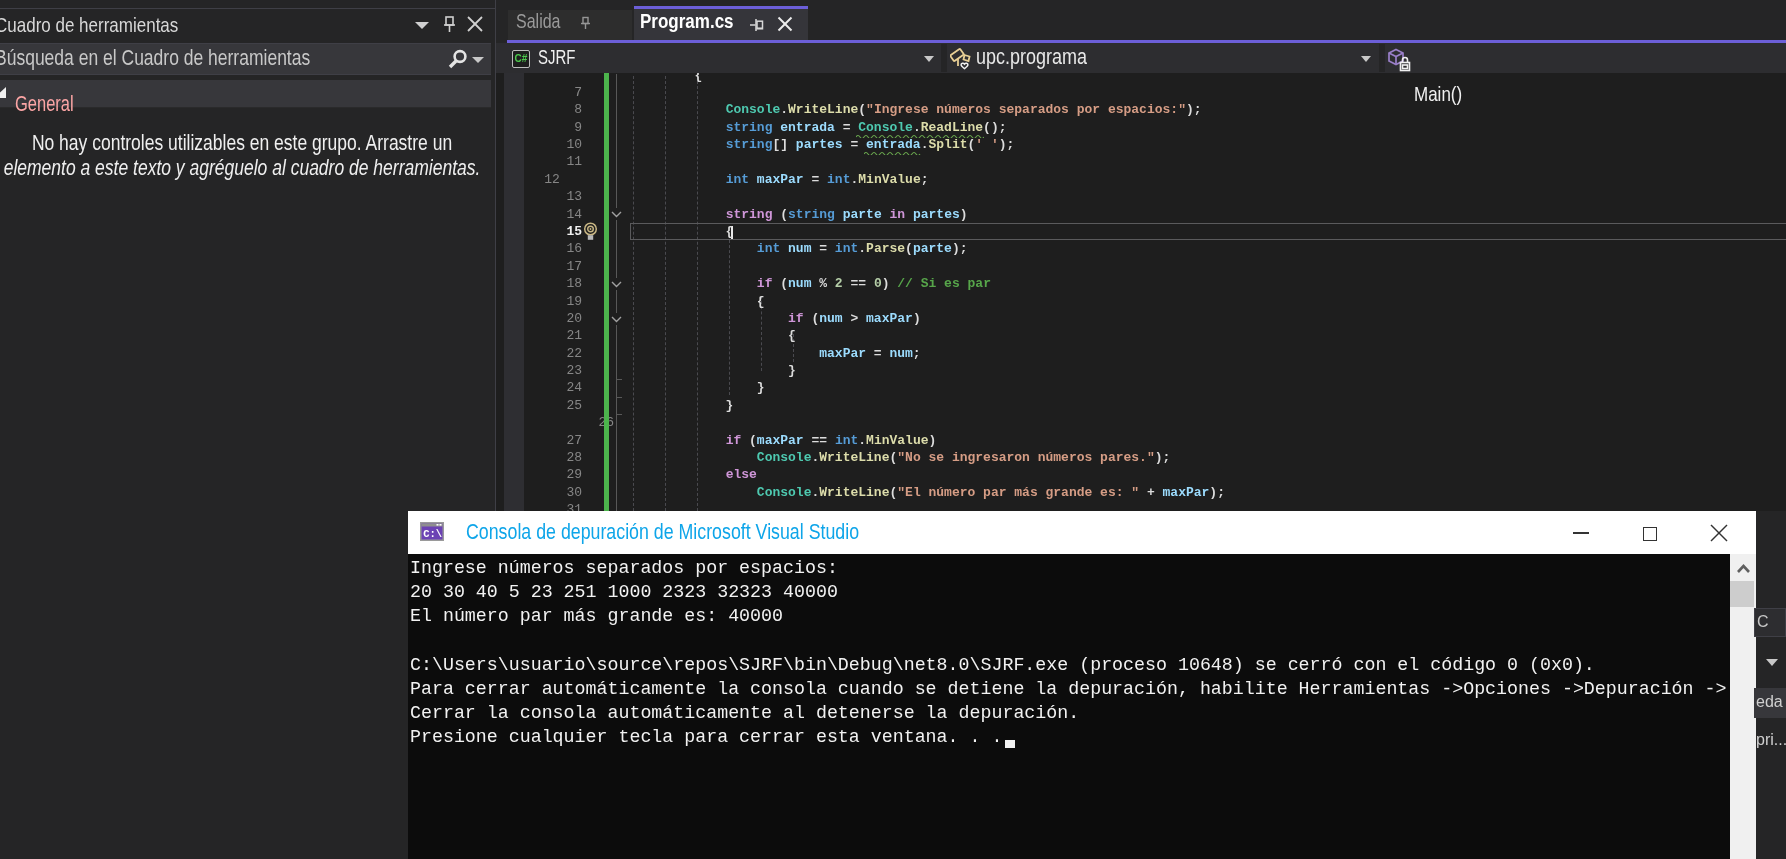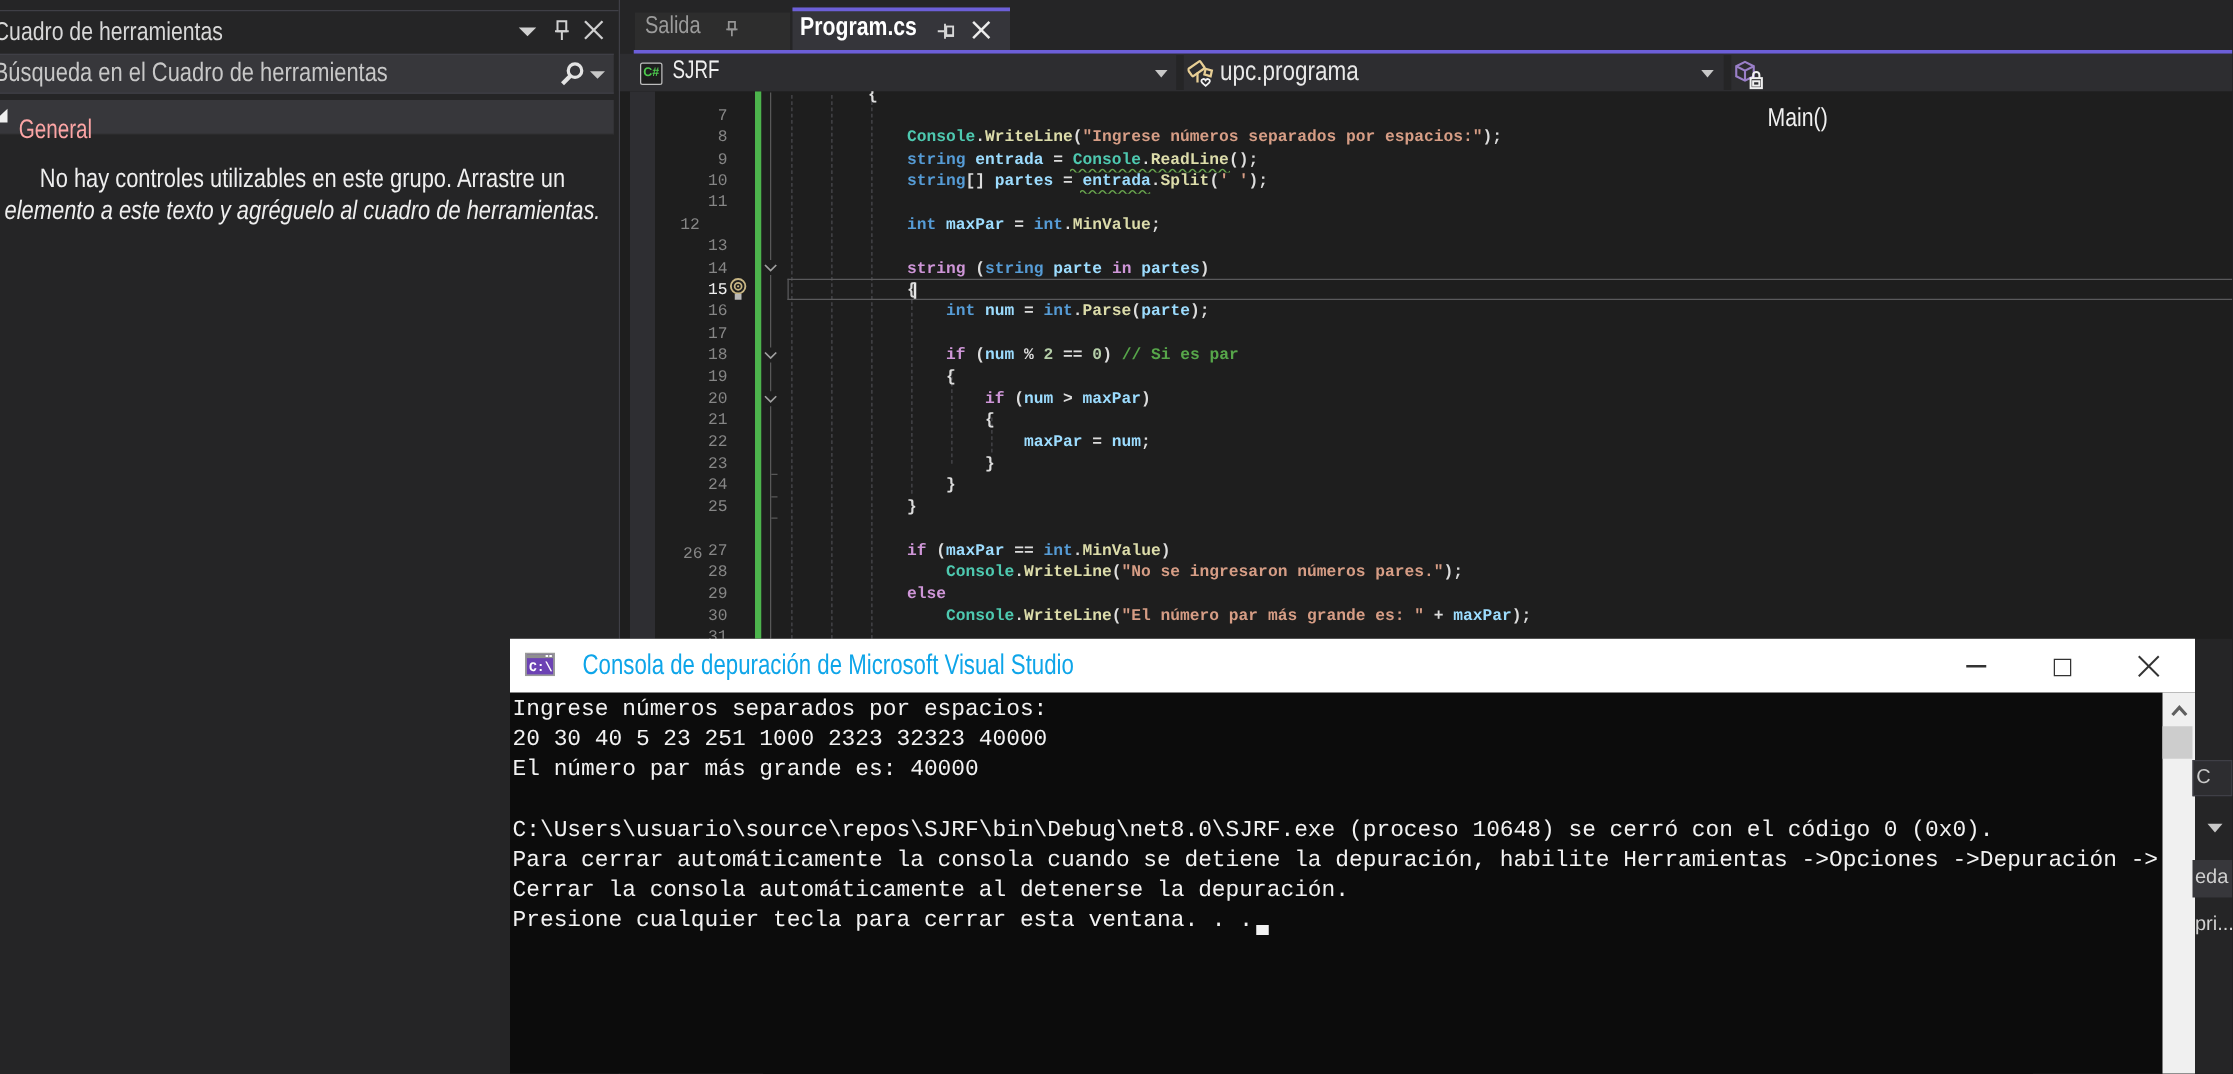--- a/index.html
+++ b/index.html
@@ -135,32 +135,32 @@
 <div class="abs" style="left:504px;top:73px;width:20px;height:438px;background:#2e2e32;"></div>
 <div id="linenums">
       <div class="linenum" style="left:522px;top:83.9px;">7</div>
       <div class="linenum" style="left:522px;top:101.3px;">8</div>
       <div class="linenum" style="left:522px;top:118.7px;">9</div>
       <div class="linenum" style="left:522px;top:136.1px;">10</div>
       <div class="linenum" style="left:522px;top:153.4px;">11</div>
       <div class="linenum" style="left:522px;top:170.8px;text-align:center;">12</div>
       <div class="linenum" style="left:522px;top:188.2px;">13</div>
       <div class="linenum" style="left:522px;top:205.6px;">14</div>
-      <div class="linenum" style="left:522px;top:223.0px;color:#f0f0f0;font-weight:normal;">15</div>
+      <div class="linenum" style="left:522px;top:223.0px;color:#f0f0f0;font-weight:bold;">15</div>
       <div class="linenum" style="left:522px;top:240.3px;">16</div>
       <div class="linenum" style="left:522px;top:257.7px;">17</div>
       <div class="linenum" style="left:522px;top:275.1px;">18</div>
       <div class="linenum" style="left:522px;top:292.5px;">19</div>
       <div class="linenum" style="left:522px;top:309.9px;">20</div>
       <div class="linenum" style="left:522px;top:327.3px;">21</div>
       <div class="linenum" style="left:522px;top:344.6px;">22</div>
       <div class="linenum" style="left:522px;top:362.0px;">23</div>
       <div class="linenum" style="left:522px;top:379.4px;">24</div>
       <div class="linenum" style="left:522px;top:396.8px;">25</div>
-      <div class="linenum" style="left:502px;top:414.1px;margin-top:20px;">26</div>
+      <div class="linenum" style="left:554px;top:414.1px;">26</div>
       <div class="linenum" style="left:522px;top:431.5px;">27</div>
       <div class="linenum" style="left:522px;top:448.9px;">28</div>
       <div class="linenum" style="left:522px;top:466.3px;">29</div>
       <div class="linenum" style="left:522px;top:483.7px;">30</div>
       <div class="linenum" style="left:522px;top:501.0px;">31</div>
     </div>
 
 <div class="abs" style="left:604px;top:73px;width:5px;height:438px;background:#4cb44c;"></div>
 
 <div class="guide" style="left:633px;top:76px;height:435px;"></div>

